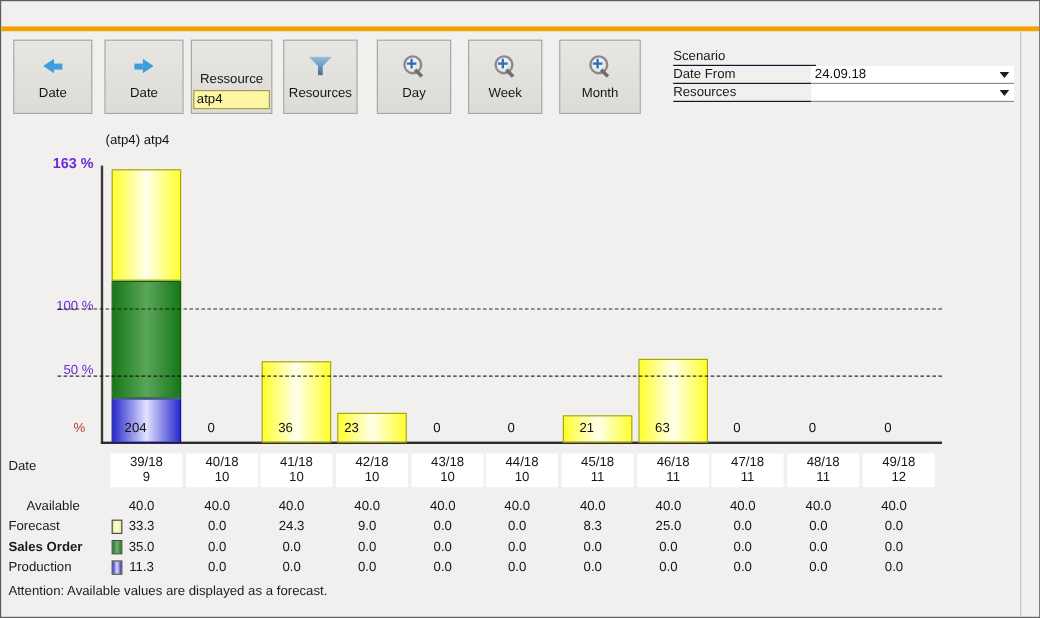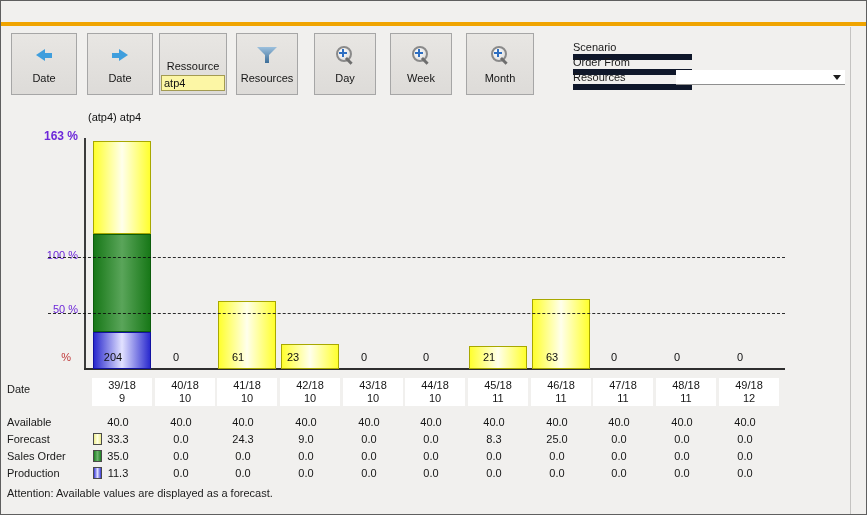--- a/index.html
+++ b/index.html
@@ -34,22 +34,22 @@
     background:radial-gradient(circle at 35% 35%,#ffffff,#d6d6d6);}
   .mag .ph{position:absolute;left:4px;top:7px;width:8px;height:2px;background:#2e6fc2;}
   .mag .pv{position:absolute;left:7px;top:4px;width:2px;height:8px;background:#2e6fc2;}
   .mag .handle{position:absolute;left:12px;top:12px;width:8px;height:3px;background:#6e6e6e;transform:rotate(45deg);transform-origin:0 0;}
   .res-label{margin-top:26px;}
   .res-input{margin-top:3px;width:58px;height:14px;background:#fcf6a5;border:1px solid #a39b52;
     font-family:"Liberation Sans",sans-serif;font-size:11px;color:#111;padding:0 2px;}
 
   
   .frow{position:absolute;left:556px;width:288px;height:15px;}
-  .frow .flabel{position:absolute;left:16px;top:0;width:119px;height:14px;font-size:11px;color:#1a1a1a;
-    border-bottom:6px solid #0f172a;line-height:14px;}
+  .frow .flabel{position:absolute;left:4px;top:0;width:119px;height:14px;font-size:11px;color:#1a1a1a;
+    border-bottom:1px solid #0f172a;line-height:14px;}
   .frow .ffield{position:absolute;left:119px;top:0;right:0;height:14px;background:#ffffff;
     border-bottom:1px solid #8f8f8f;line-height:14px;font-size:11px;color:#111;padding-left:3px;cursor:default;}
   .frow .fval{display:inline-block;max-width:150px;overflow:hidden;white-space:nowrap;}
   .combo-arrow{position:absolute;right:4px;top:5px;width:0;height:0;
     border-left:4.5px solid transparent;border-right:4.5px solid transparent;border-top:5px solid #1d1d1d;}
 
   
   .chart-title{position:absolute;left:87px;top:110px;font-size:11px;color:#111;}
   .ylab{position:absolute;left:30px;width:47px;text-align:right;font-size:11px;color:#6d28d9;height:13px;line-height:13px;}
   .ylab.big{font-weight:bold;font-size:12px;}
@@ -142,21 +142,22 @@
           </div>
         </div>
         <div class="lbl lbl-std">Month</div>
       </div>
     </div>
   <div id="filter-form">
       <div class="frow" style="top: 39px;">
         <div class="flabel">Scenario</div>
       </div>
       <div class="frow" style="top: 54px;">
-        <div class="flabel">Order From</div>
+        <div class="flabel">Date From</div>
+        <div class="ffield"><span class="fval">24.09.18</span><div class="combo-arrow"></div></div>
       </div>
       <div class="frow" style="top: 69px;">
         <div class="flabel">Resources</div>
         <div class="ffield"><span class="fval"></span><div class="combo-arrow"></div></div>
       </div>
     </div>
 
   <div id="chart">
     <div class="chart-title">(atp4) atp4</div>
     <div class="axis-v"></div>
@@ -166,21 +167,21 @@
       <div class="ylab" style="top: 302px;">50 %</div>
       <div class="ylab red" style="top: 350px;">%</div>
       <div class="dash" style="top: 256px;"></div>
       <div class="dash" style="top: 312px;"></div>
       <div class="seg seg-production" style="left: 92px; width: 58px; top: 331px; height: 37px;"></div>
       <div class="seg seg-sales-order" style="left: 92px; width: 58px; top: 233px; height: 98px;"></div>
       <div class="seg seg-forecast" style="left: 92px; width: 58px; top: 140px; height: 93px;"></div>
       <div class="bar-val" style="left: 92px;">204</div>
       <div class="bar-val" style="left: 155px;">0</div>
       <div class="seg seg-forecast" style="left: 217px; width: 58px; top: 300px; height: 68px;"></div>
-      <div class="bar-val" style="left: 217px;">61</div>
+      <div class="bar-val" style="left: 217px;">36</div>
       <div class="seg seg-forecast" style="left: 280px; width: 58px; top: 343px; height: 25px;"></div>
       <div class="bar-val" style="left: 272px;">23</div>
       <div class="bar-val" style="left: 343px;">0</div>
       <div class="bar-val" style="left: 405px;">0</div>
       <div class="seg seg-forecast" style="left: 468px; width: 58px; top: 345px; height: 23px;"></div>
       <div class="bar-val" style="left: 468px;">21</div>
       <div class="seg seg-forecast" style="left: 531px; width: 58px; top: 298px; height: 70px;"></div>
       <div class="bar-val" style="left: 531px;">63</div>
       <div class="bar-val" style="left: 593px;">0</div>
       <div class="bar-val" style="left: 656px;">0</div>
@@ -227,21 +228,21 @@
         <div>11</div>
       </div>
       <div class="date-cell" style="left: 655px;">
         <div>48/18</div>
         <div>11</div>
       </div>
       <div class="date-cell" style="left: 718px;">
         <div>49/18</div>
         <div>12</div>
       </div>
-      <div class="row-label" style="top: 415px;">Available</div>
+      <div class="row-label" style="top: 415px; margin-left: 15px;">Available</div>
       <div class="cell" style="top: 415px; left: 88px;">40.0</div>
       <div class="cell" style="top: 415px; left: 151px;">40.0</div>
       <div class="cell" style="top: 415px; left: 213px;">40.0</div>
       <div class="cell" style="top: 415px; left: 276px;">40.0</div>
       <div class="cell" style="top: 415px; left: 339px;">40.0</div>
       <div class="cell" style="top: 415px; left: 401px;">40.0</div>
       <div class="cell" style="top: 415px; left: 464px;">40.0</div>
       <div class="cell" style="top: 415px; left: 527px;">40.0</div>
       <div class="cell" style="top: 415px; left: 589px;">40.0</div>
       <div class="cell" style="top: 415px; left: 652px;">40.0</div>
@@ -252,21 +253,21 @@
       <div class="cell" style="top: 432px; left: 151px;">0.0</div>
       <div class="cell" style="top: 432px; left: 213px;">24.3</div>
       <div class="cell" style="top: 432px; left: 276px;">9.0</div>
       <div class="cell" style="top: 432px; left: 339px;">0.0</div>
       <div class="cell" style="top: 432px; left: 401px;">0.0</div>
       <div class="cell" style="top: 432px; left: 464px;">8.3</div>
       <div class="cell" style="top: 432px; left: 527px;">25.0</div>
       <div class="cell" style="top: 432px; left: 589px;">0.0</div>
       <div class="cell" style="top: 432px; left: 652px;">0.0</div>
       <div class="cell" style="top: 432px; left: 715px;">0.0</div>
-      <div class="row-label" style="top: 449px;">Sales Order</div>
+      <div class="row-label" style="top: 449px; font-weight: bold;">Sales Order</div>
       <div class="swatch sw-sales-order" style="top: 449px;"></div>
       <div class="cell" style="top: 449px; left: 88px;">35.0</div>
       <div class="cell" style="top: 449px; left: 151px;">0.0</div>
       <div class="cell" style="top: 449px; left: 213px;">0.0</div>
       <div class="cell" style="top: 449px; left: 276px;">0.0</div>
       <div class="cell" style="top: 449px; left: 339px;">0.0</div>
       <div class="cell" style="top: 449px; left: 401px;">0.0</div>
       <div class="cell" style="top: 449px; left: 464px;">0.0</div>
       <div class="cell" style="top: 449px; left: 527px;">0.0</div>
       <div class="cell" style="top: 449px; left: 589px;">0.0</div>

